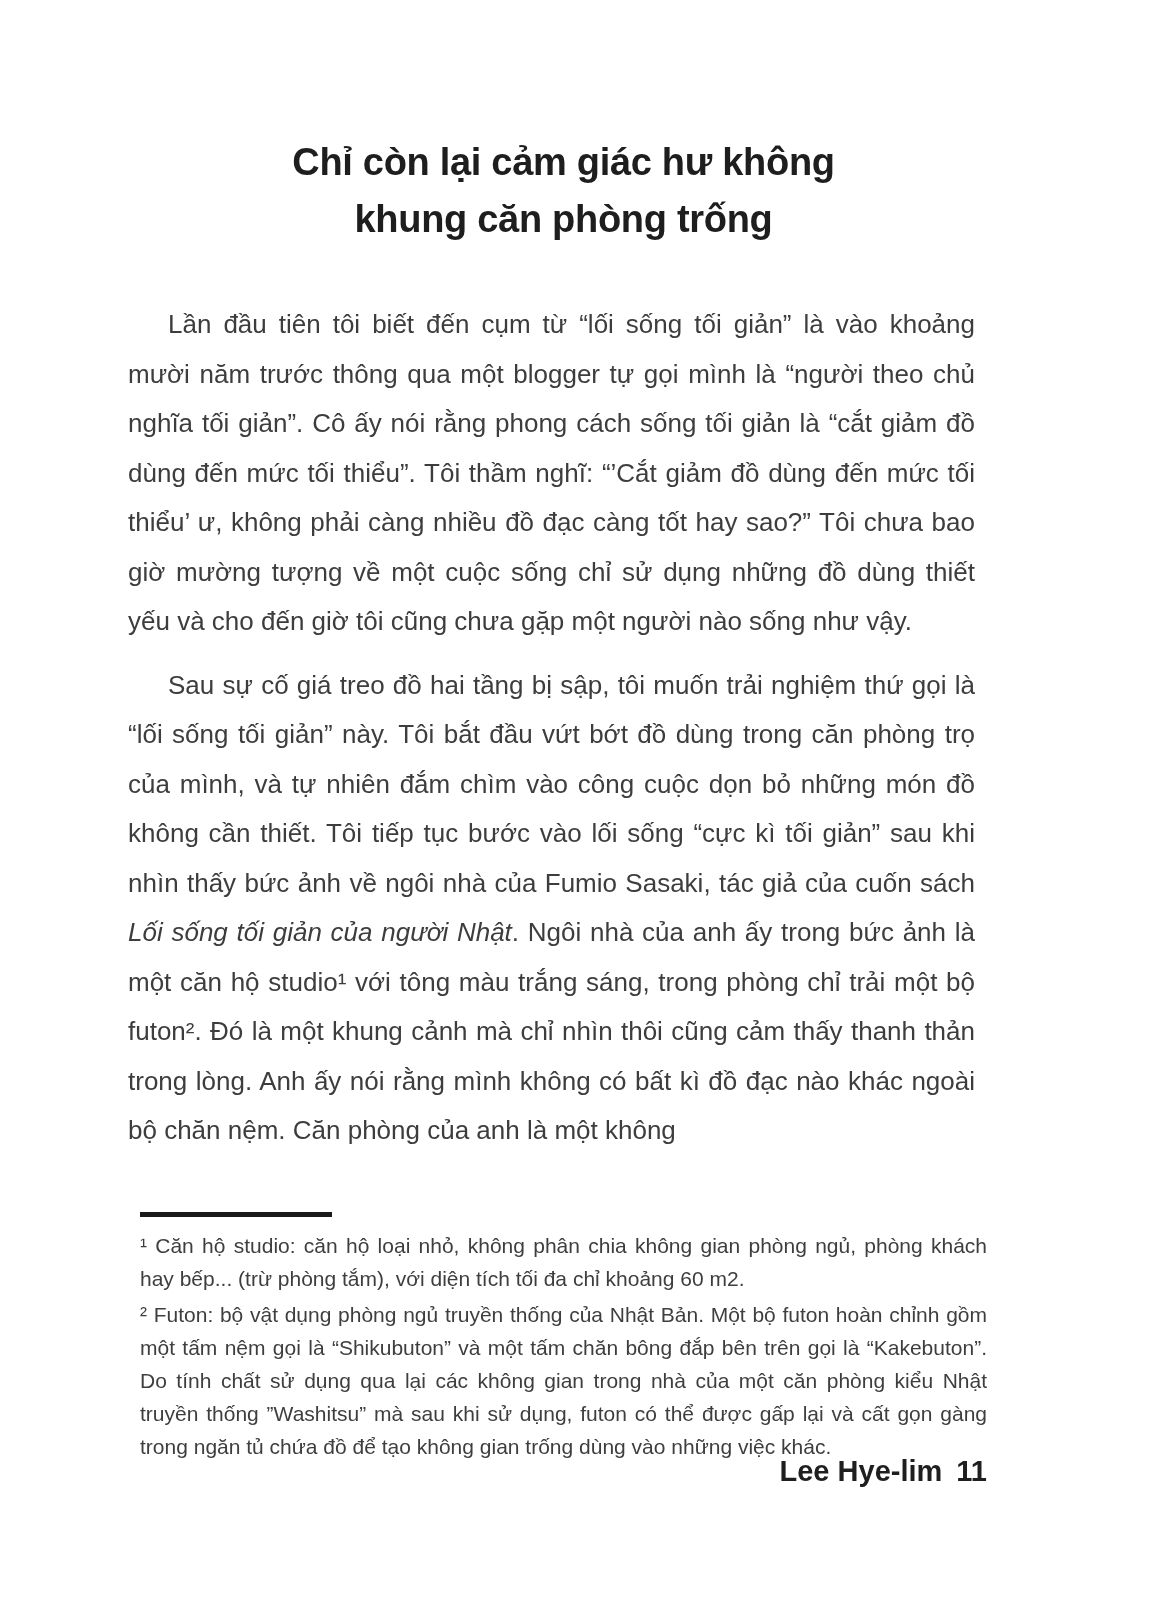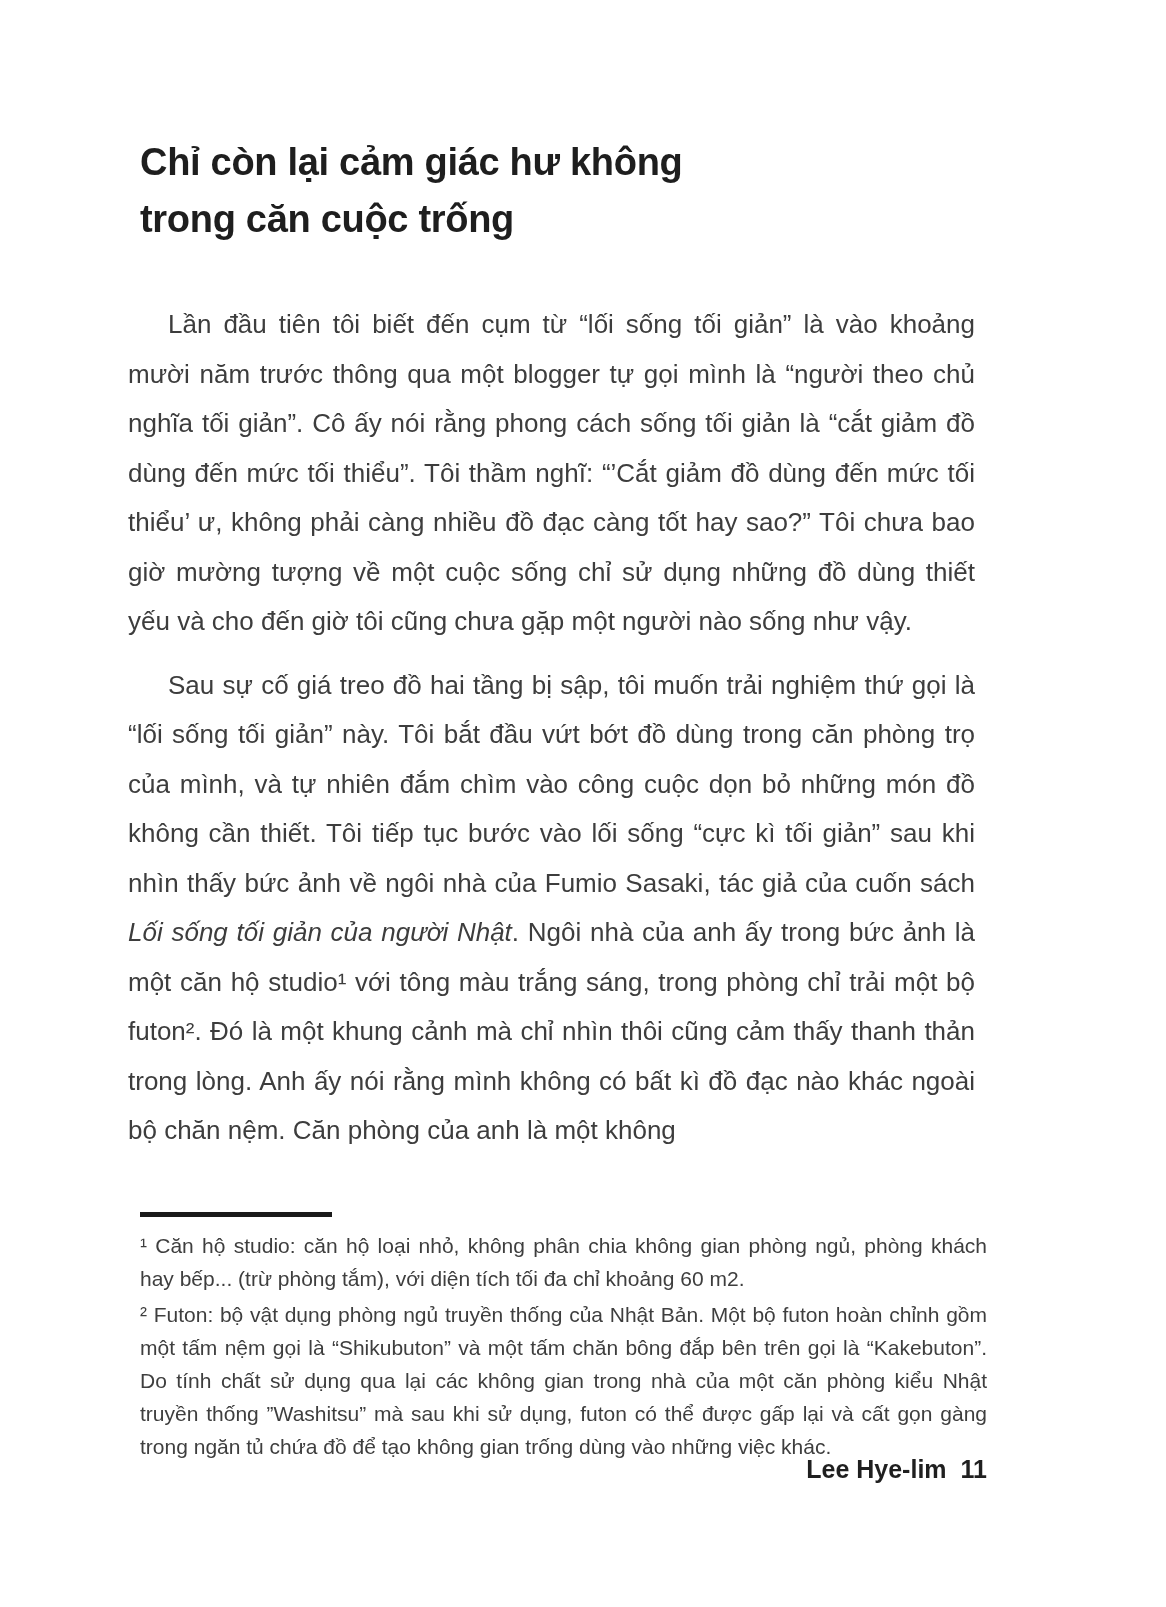--- a/index.html
+++ b/index.html
@@ -19,21 +19,21 @@
     height: 1607px;
     background: #ffffff;
     overflow: hidden;
   }
   .chapter-title {
     position: absolute;
     top: 134px;
     left: 140px;
     width: 847px;
     margin: 0;
-    text-align: left;
+    text-align: center;
     font-size: 38px;
     line-height: 57px;
     font-weight: 700;
     letter-spacing: -0.3px;
     color: #1e1e1e;
   }
   .title-line { display: block; }
   .body-text {
     position: absolute;
     top: 300px;
@@ -65,34 +65,34 @@
     background: #1a1a1a;
     margin: 0 0 12px 0;
   }
   .fn { margin: 0 0 3px 0; }
   .page-footer {
     position: absolute;
     top: 1455px;
     left: 140px;
     width: 847px;
     text-align: right;
-    font-size: 25px;
+    font-size: 29px;
     font-weight: 700;
     color: #1f1f1f;
   }
   .pagenum { margin-left: 14px; }
 </style>
 </head>
 <body>
 
 <div class="page">
 
   <h1 class="chapter-title">
     <span class="title-line">Chỉ còn lại cảm giác hư không</span>
-    <span class="title-line">trong căn cuộc trống</span>
+    <span class="title-line">khung căn phòng trống</span>
   </h1>
 
   <div class="body-text">
     <p class="para"><span>Lần đầu tiên tôi biết đến cụm từ “lối sống tối giản” là vào khoảng mười năm trước thông qua một blogger tự gọi mình là “người theo chủ nghĩa tối giản”. Cô ấy nói rằng phong cách sống tối giản là “cắt giảm đồ dùng đến mức tối thiểu”. Tôi thầm nghĩ: “’Cắt giảm đồ dùng đến mức tối thiểu’ ư, không phải càng nhiều đồ đạc càng tốt hay sao?” Tôi chưa bao giờ mường tượng về một cuộc sống chỉ sử dụng những đồ dùng thiết yếu và cho đến giờ tôi cũng chưa gặp một người nào sống như vậy.</span></p>
     <p class="para"><span>Sau sự cố giá treo đồ hai tầng bị sập, tôi muốn trải nghiệm thứ gọi là “lối sống tối giản” này. Tôi bắt đầu vứt bớt đồ dùng trong căn phòng trọ của mình, và tự nhiên đắm chìm vào công cuộc dọn bỏ những món đồ không cần thiết. Tôi tiếp tục bước vào lối sống “cực kì tối giản” sau khi nhìn thấy bức ảnh về ngôi nhà của Fumio Sasaki, tác giả của cuốn sách </span><span class="italic">Lối sống tối giản của người Nhật</span><span>. Ngôi nhà của anh ấy trong bức ảnh là một căn hộ studio¹ với tông màu trắng sáng, trong phòng chỉ trải một bộ futon². Đó là một khung cảnh mà chỉ nhìn thôi cũng cảm thấy thanh thản trong lòng. Anh ấy nói rằng mình không có bất kì đồ đạc nào khác ngoài bộ chăn nệm. Căn phòng của anh là một không</span></p>
   </div>
 
   <div class="footnotes">
     <div class="fn-rule"></div>
     <p class="fn">¹ Căn hộ studio: căn hộ loại nhỏ, không phân chia không gian phòng ngủ, phòng khách hay bếp... (trừ phòng tắm), với diện tích tối đa chỉ khoảng 60 m2.</p>

